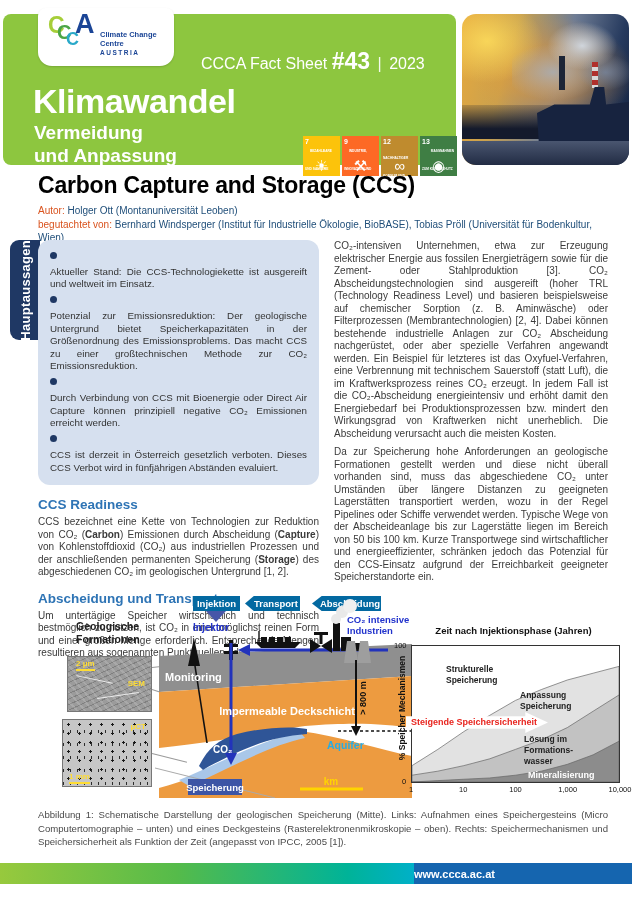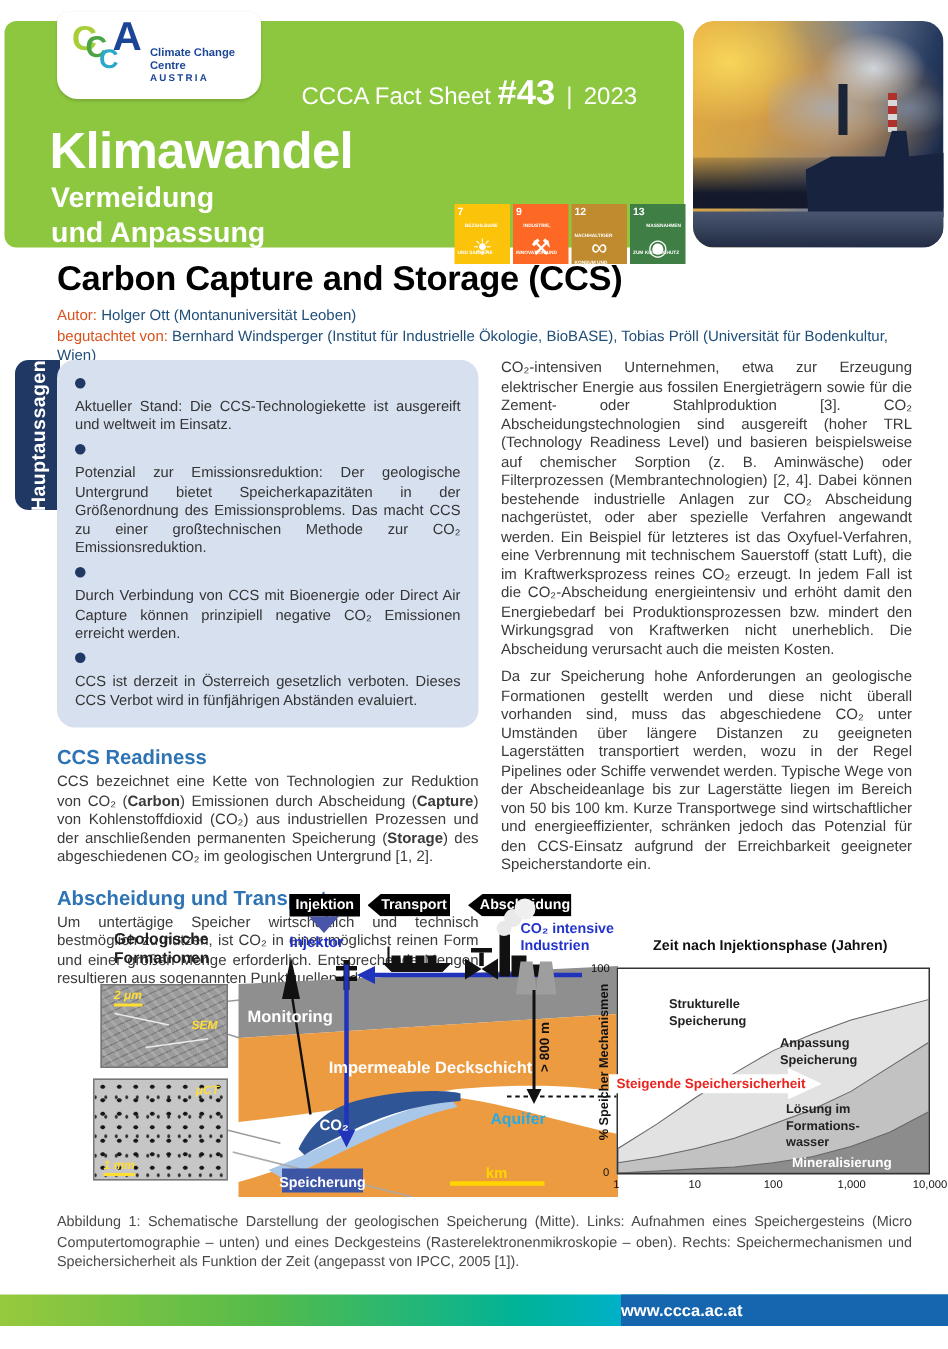--- a/index.html
+++ b/index.html
@@ -69,29 +69,29 @@
   .km-box { position:relative; background:#d6e0ef; border-radius:12px; padding:9px 12px 8px 12px; min-height:158px; }
   .km-item { display:flex; gap:7px; margin-bottom:3px;flex-direction:column; }
   .km-dot { flex:none; width:7px; height:7px; border-radius:50%; background:#1f3864; margin-top:2.5px; }
   .km-text { font-size:9.8px; line-height:1.28; text-align:justify; color:#333; }
   .sec-heading { color:#2e74b5; font-size:13.5px; font-weight:bold; margin:12px 0 4px 0; }
   .body-text { font-size:10px; line-height:1.25; text-align:justify; color:#3a3a3a; }
   .col-right .body-text + .body-text { margin-top:6px; }
 
   
   .figure { position:absolute; left:0; top:593px; width:632px; height:212px; }
-  .flow-step { position:absolute; background:#000000; color:#fff; font-size:9.5px; font-weight:bold;
+  .flow-step { position:absolute; background:#0369a1; color:#fff; font-size:9.5px; font-weight:bold;
       display:flex; align-items:center; justify-content:center; height:15px; top:3px; }
   .fs1 { left:193px; width:47px; }
   .fs-tri { position:absolute; left:206px; top:18px; width:0; height:0;
       border-left:10px solid transparent; border-right:10px solid transparent; border-top:11px solid #4756a8; }
   .fs2 { left:245px; width:55px; clip-path:polygon(16% 0,100% 0,100% 100%,16% 100%,0 50%); padding-left:7px; }
   .fs3 { left:312px; width:69px; clip-path:polygon(14% 0,100% 0,100% 100%,14% 100%,0 50%); padding-left:7px; }
   .geo-label { position:absolute; left:76px; top:27px; font-size:10.5px; font-weight:bold; color:#222; white-space:pre-line; line-height:1.25; }
-  .micro { position:absolute; border:1px solid #777;font-style:italic; }
+  .micro { position:absolute; border:1px solid #777; }
   .sem { left:67px; top:63px; width:85px; height:56px; background-color:#9b9b9b;
       background-image:repeating-linear-gradient(48deg, rgba(255,255,255,.14) 0 2px, transparent 2px 6px),
                        repeating-linear-gradient(-25deg, rgba(0,0,0,.18) 0 1px, transparent 1px 5px); }
   .uct { left:62px; top:126px; width:90px; height:68px; background-color:#c6c6c6;
       background-image:radial-gradient(#161616 19%, transparent 20%), radial-gradient(#2c2c2c 16%, transparent 17%);
       background-size:11px 9px, 7px 13px; background-position:0 0, 4px 5px; }
   .micro .ylab-s { position:absolute; color:#ffdd33; font-weight:bold; font-size:8px; }
   .sem-scale { left:8px; top:2px; border-bottom:2px solid #ffdd33; padding-bottom:1px; }
   .sem-tag { right:6px; top:22px; font-size:10px; }
   .uct-tag { right:5px; top:2px; font-size:10px; }

